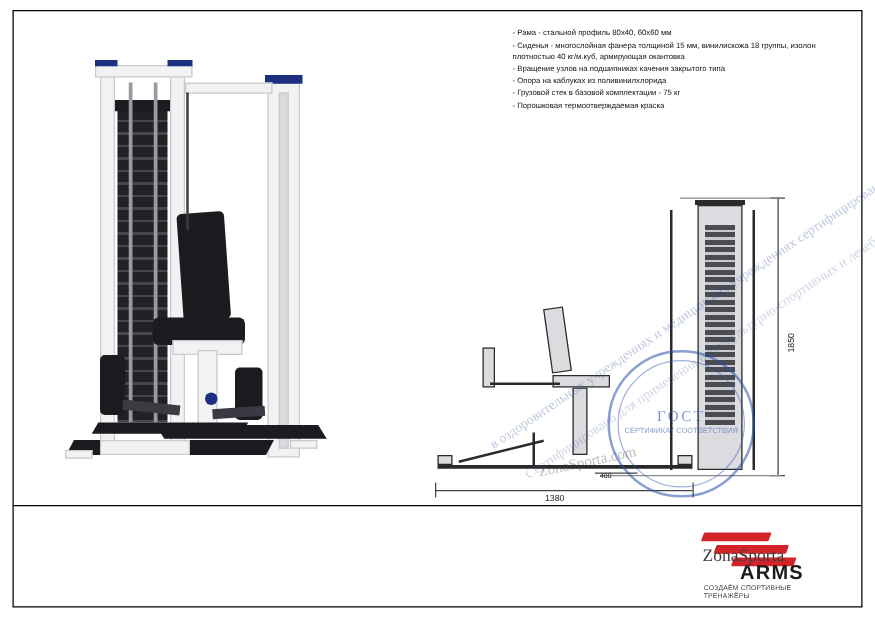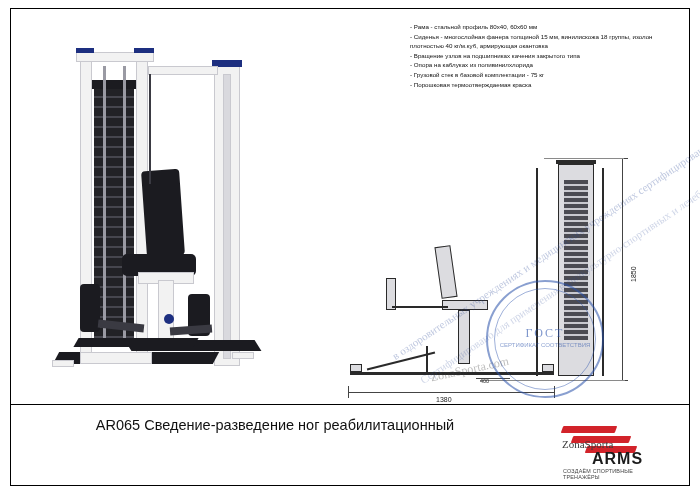--- a/index.html
+++ b/index.html
@@ -206,21 +206,21 @@
     left: 3px;
     top: 48px;
     font-size: 5.4px;
     color: #444;
     letter-spacing: .2px;
   }
   .logo .zona {
     position: absolute;
     left: 2px;
     top: 18px;
-    font-size: 11px;
+    font-size: 14px;
     color: #3b3b3b;
     font-family: "Liberation Serif", serif;
   }
 </style>
 </head>
 <body>
 
 <div class="page">
   <div class="frame"></div>
 
@@ -321,21 +321,20 @@
     <div class="ring"></div>
     <div class="ring2"></div>
     <div class="seal-text">ГОСТ</div>
     <div class="seal-sub">СЕРТИФИКАТ СООТВЕТСТВИЯ</div>
   </div>
 
   <div class="wm-site">ZonaSporta.com</div>
 
   <div class="caption-sep"></div>
   <div class="caption">
-    <div>AR065 Сведение-разведение ног реабилитационный</div>
   </div>
 
   <div class="logo">
     <div class="bars">
       <div class="bar" style="left:2px;  top:0px;  width:54px;"></div>
       <div class="bar" style="left:12px; top:10px; width:58px;"></div>
       <div class="bar" style="left:26px; top:20px; width:50px;"></div>
     </div>
     <div class="zona">ZonaSporta</div>
     <div class="word">ARMS</div>

